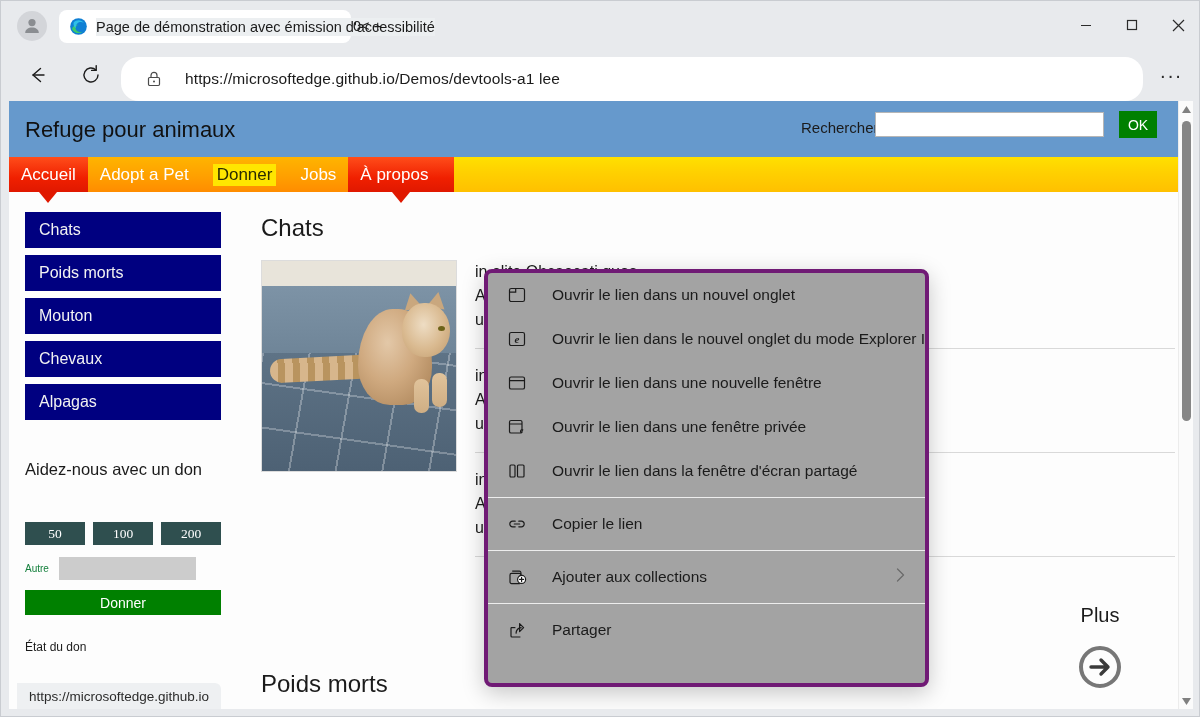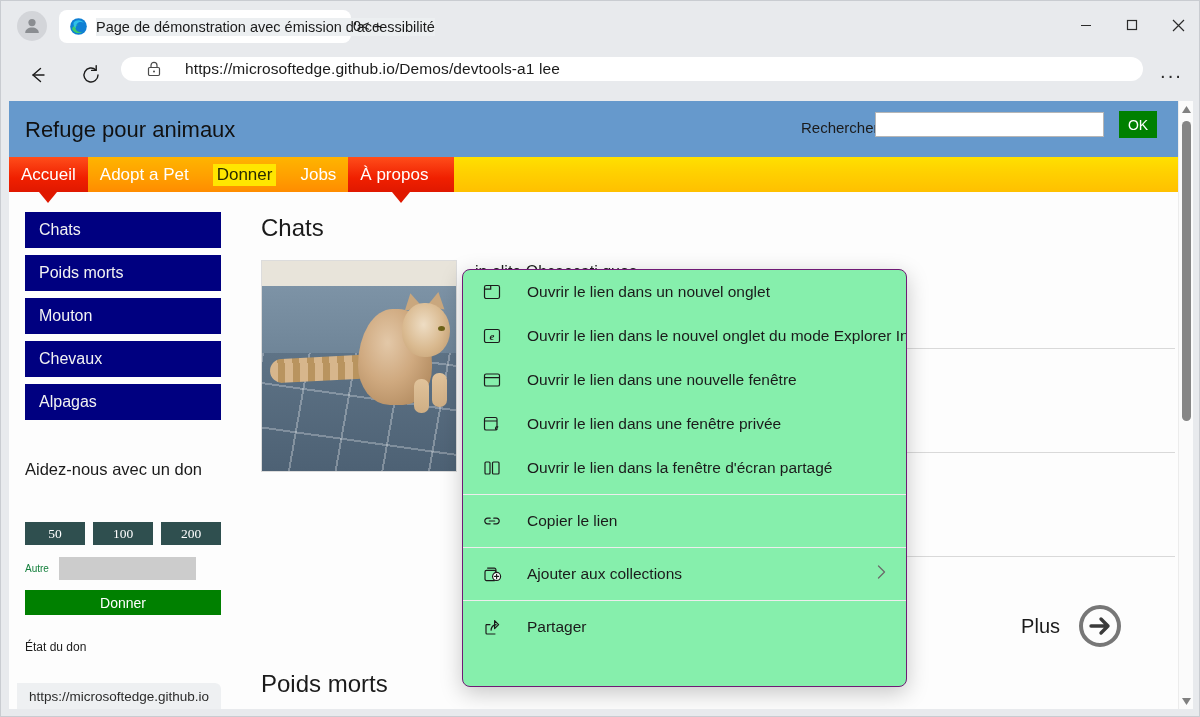--- a/index.html
+++ b/index.html
@@ -70,21 +70,21 @@
     background: #e8eaed;
     display: flex; align-items: center;
   }
   .tb-icon {
     width: 36px; height: 36px;
     display: flex; align-items: center; justify-content: center;
     border-radius: 4px;
   }
   .omnibox {
     position: absolute; left: 120px; top: 56px;
-    width: 1022px; height: 24px;
+    width: 1022px; height: 44px;
     background: #ffffff;
     border-radius: 18px;
     display: flex; align-items: center;
     padding-left: 24px;
   }
   .lock-icon { width: 18px; height: 18px; margin-right: 22px; flex:0 0 18px;}
   .url-text {
     font-size: 15.5px; color: #1b1b1b;
     white-space: nowrap; letter-spacing: 0.1px;
   }
@@ -292,21 +292,21 @@
   }
   .hr1 { top: 156px; }
   .hr2 { top: 260px; }
   .hr3 { top: 364px; }
   .tail-text {
     position: absolute; left: 240px; top: 380px;
     font-size: 18px; color: #1b1b1b;
   }
   .more-row {
     position: absolute; right: 56px; top: 412px;
-    display: flex; align-items: center; gap: 18px;
+    display: flex; align-items: center; gap: 18px; flex-direction: column;
   }
   .more-label { font-size: 20px; color: #1b1b1b; }
   .more-arrow { width: 44px; height: 44px; }
 
   
   .scrollbar {
     position: absolute; right: 0; top: 0;
     width: 15px; height: 608px;
     background: #fbfbfb; border-left: 1px solid #ececec;
   }
@@ -317,24 +317,24 @@
   .sb-arrow.up { top: 0; }
   .sb-arrow.down { bottom: 0; }
   .sb-thumb {
     position: absolute; left: 3px; top: 20px;
     width: 9px; height: 300px;
     background: #868686; border-radius: 5px;
   }
 
   
   .ctxmenu {
-    position: absolute; left: 453px; top: 168px;
+    position: absolute; left: 475px; top: 168px;
     width: 445px; height: 418px;
-    background: #86efac;
-    border: 1px solid #701a75;
+    background: #a3a3a3;
+    border: 4px solid #701a75;
     border-radius: 8px;
     box-shadow: 0 6px 22px rgba(0,0,0,.22);
     overflow: hidden;
   }
   .ctx-item {
     position: relative;
     height: 44px; display: flex; align-items: center;
     padding-left: 18px; cursor: default;
   }
   .ctx-ico {

